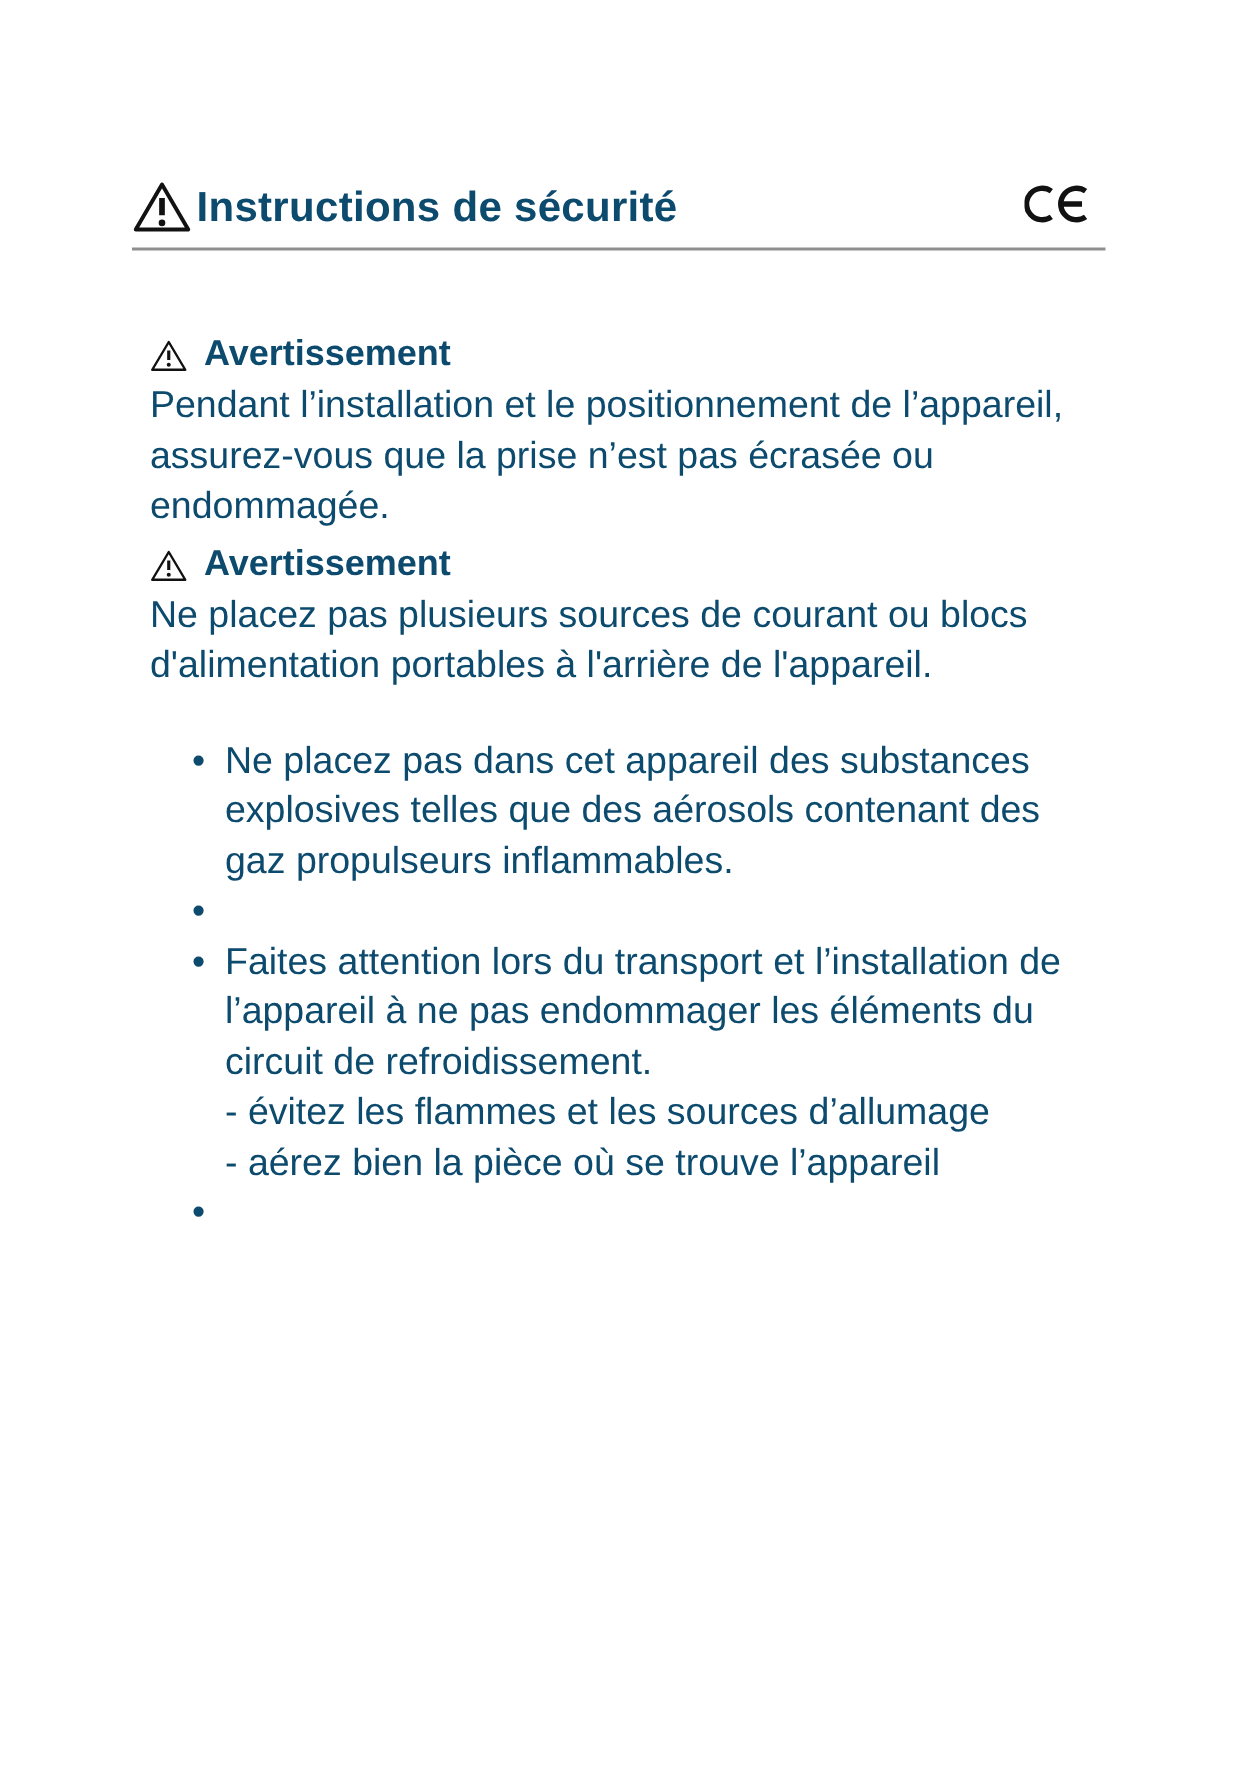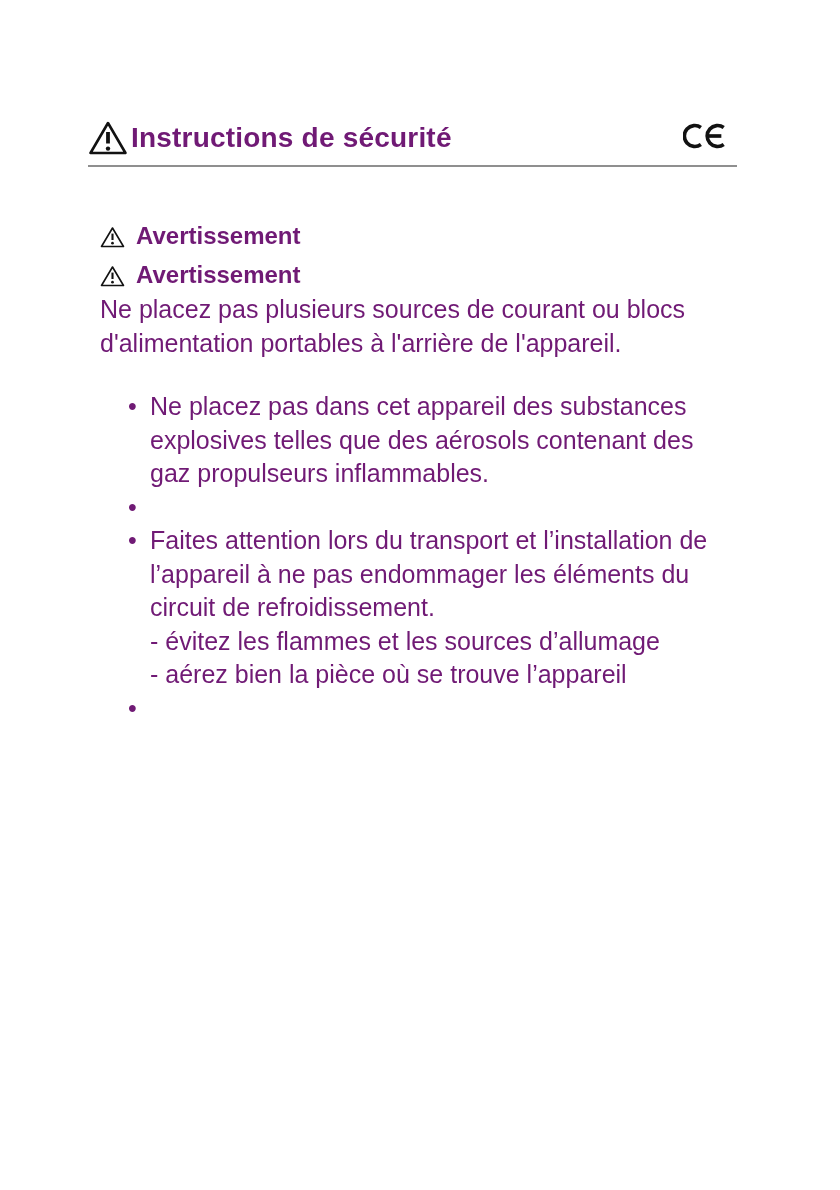--- a/index.html
+++ b/index.html
@@ -2,21 +2,21 @@
 <html><head>
 <meta charset="utf-8">
 <style>
   html, body { margin: 0; padding: 0; background: #ffffff; }
   .page {
     position: relative;
     width: 840px;
     height: 1126px;
     background: #ffffff;
     font-family: "Liberation Sans", sans-serif;
-    color: #701a75;
+    color: #0c4a6e;
     overflow: hidden;
   }
   .header {
     position: absolute;
     left: 88px;
     right: 103px;
     top: 120px;
     display: flex;
     align-items: center;
     border-bottom: 2px solid #8f8f8f;
@@ -107,20 +107,23 @@
   <div class="content">
 
     <h2 class="warn-heading">
       <svg class="tri-small" width="25" height="22" viewBox="0 0 25 22" aria-hidden="true">
         <path d="M12.5 2 L23.5 20.5 H1.5 Z" fill="none" stroke="#121212" stroke-width="1.6" stroke-linejoin="round"></path>
         <path d="M12.5 7.6 V14" stroke="#121212" stroke-width="2.1" fill="none"></path>
         <circle cx="12.5" cy="17.2" r="1.35" fill="#121212"></circle>
       </svg>
       <span>Avertissement</span>
     </h2>
+    <p class="para">Pendant l’installation et le positionnement de l’appareil,
+assurez-vous que la prise n’est pas écrasée ou
+endommagée.</p>
 
     <h2 class="warn-heading h2-second">
       <svg class="tri-small" width="25" height="22" viewBox="0 0 25 22" aria-hidden="true">
         <path d="M12.5 2 L23.5 20.5 H1.5 Z" fill="none" stroke="#121212" stroke-width="1.6" stroke-linejoin="round"></path>
         <path d="M12.5 7.6 V14" stroke="#121212" stroke-width="2.1" fill="none"></path>
         <circle cx="12.5" cy="17.2" r="1.35" fill="#121212"></circle>
       </svg>
       <span>Avertissement</span>
     </h2>
     <p class="para">Ne placez pas plusieurs sources de courant ou blocs

